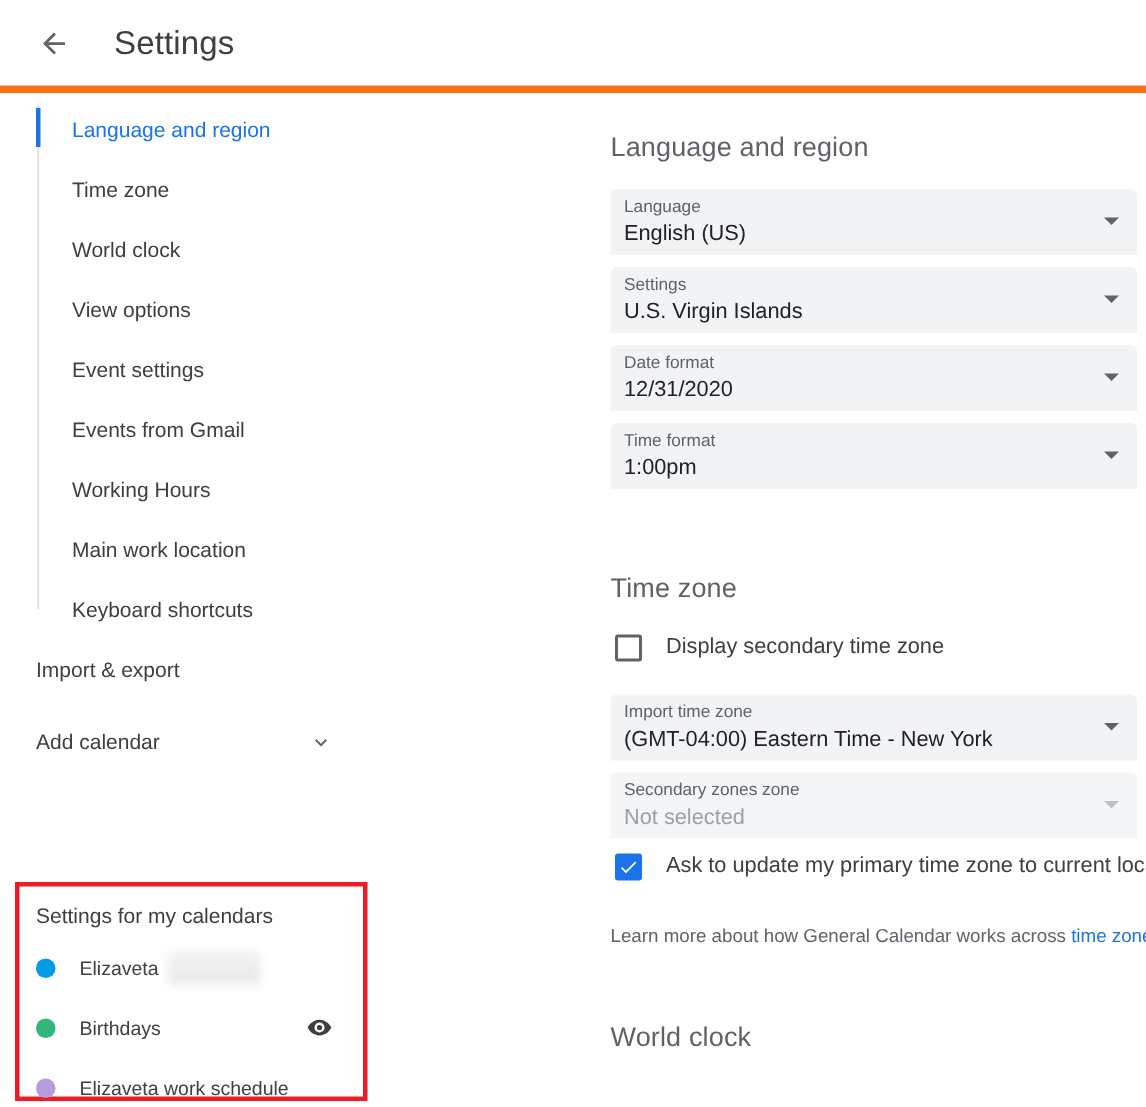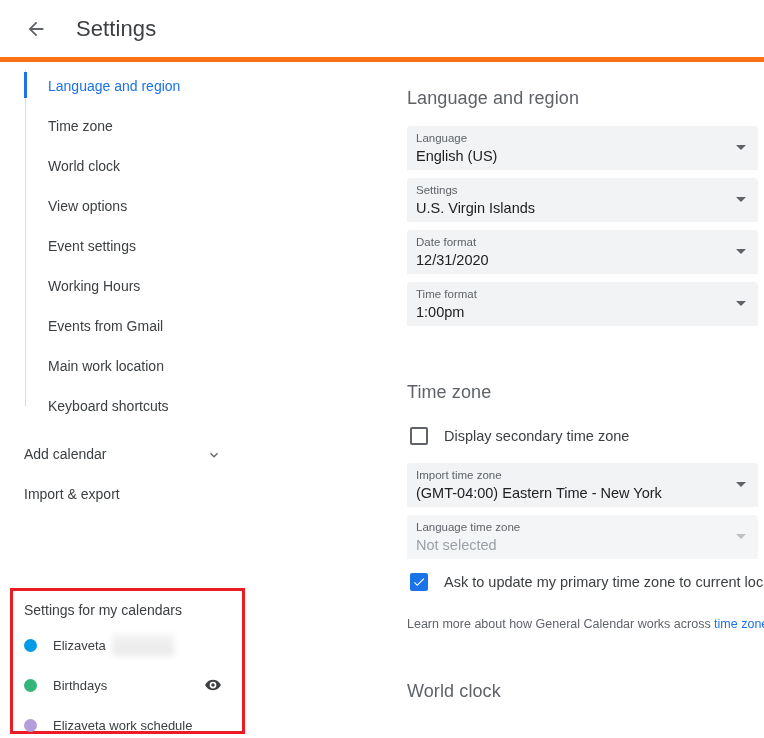--- a/index.html
+++ b/index.html
@@ -120,21 +120,21 @@
   .field.disabled .field-value { color: #9aa0a6; }
   .caret {
     position: absolute; right: 12px; top: 19px;
     width: 0; height: 0;
     border-left: 5px solid transparent;
     border-right: 5px solid transparent;
     border-top: 5px solid #5f6368;
   }
   .field.disabled .caret { border-top-color: #bdc1c6; }
 
-  .cb-row { display: flex; align-items: center; height: 26px; }
+  .cb-row { display: flex; align-items: flex-start; height: 26px; }
   .cbox {
     width: 18px; height: 18px; border: 2px solid #5f6368;
     border-radius: 2px; flex: 0 0 18px; cursor: pointer; background: #fff;
   }
   .cbox.checked {
     background: #1a73e8; border-color: #1a73e8;
     display: flex; align-items: center; justify-content: center;
   }
   .cb-label {
     margin-left: 16px; font-size: 14.5px; color: #3c4043; white-space: nowrap;
@@ -170,44 +170,44 @@
     <div class="subitem">
       <span>World clock</span>
     </div>
     <div class="subitem">
       <span>View options</span>
     </div>
     <div class="subitem">
       <span>Event settings</span>
     </div>
     <div class="subitem">
+      <span>Events from Gmail</span>
+    </div>
+    <div class="subitem">
       <span>Working Hours</span>
     </div>
     <div class="subitem">
-      <span>Events from Gmail</span>
-    </div>
-    <div class="subitem">
       <span>Main work location</span>
     </div>
     <div class="subitem">
       <span>Keyboard shortcuts</span>
     </div>
+  </div>
+
+  <div class="toprow">
+    <span>Import &amp; export</span>
   </div>
 
   <div class="toprow" style="margin-top:8px">
     <span>Add calendar</span>
     <span class="chev-down">
       <svg width="16" height="16" viewBox="0 0 24 24">
           <path d="M7.4 8.6 12 13.2l4.6-4.6L18 10l-6 6-6-6z" fill="#5f6368"></path>
         </svg>
     </span>
-  </div>
-
-  <div class="toprow">
-    <span>Import &amp; export</span>
   </div>
 
   <div class="cal-section">
     <div class="annot-box"></div>
 
     <div class="cal-title">Settings for my calendars</div>
 
     <div class="cal-item" style="top:44px">
       <span class="dot" style="background:#039be5"></span>
       <span class="cal-name">Elizaveta</span>
@@ -266,21 +266,21 @@
     <span class="cb-label">Display secondary time zone</span>
   </div>
 
   <div style="margin-top:14px">
     <div class="field">
       <div class="field-label">Import time zone</div>
       <div class="field-value">(GMT-04:00) Eastern Time - New York</div>
       <span class="caret"></span>
     </div>
     <div class="field disabled">
-      <div class="field-label">Language time zone</div>
+      <div class="field-label">Secondary zones zone</div>
       <div class="field-value">Not selected</div>
       <span class="caret"></span>
     </div>
   </div>
 
   <div class="cb-row" style="margin-top:10px; margin-left:3px">
     <span class="cbox checked">
       <svg width="14" height="14" viewBox="0 0 24 24">
         <path d="M9 16.2 4.8 12l-1.4 1.4L9 19 21 7l-1.4-1.4z" fill="#fff"></path>
       </svg>

